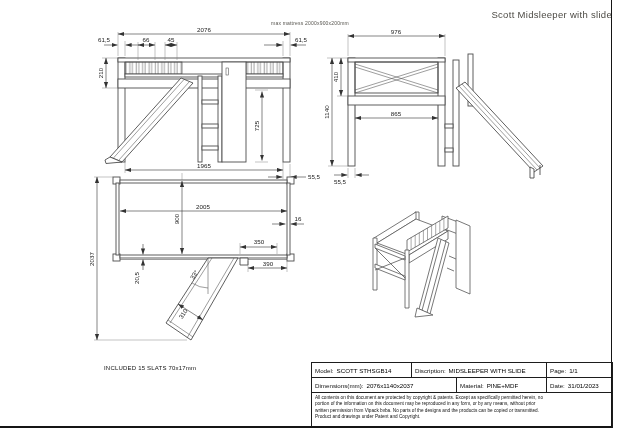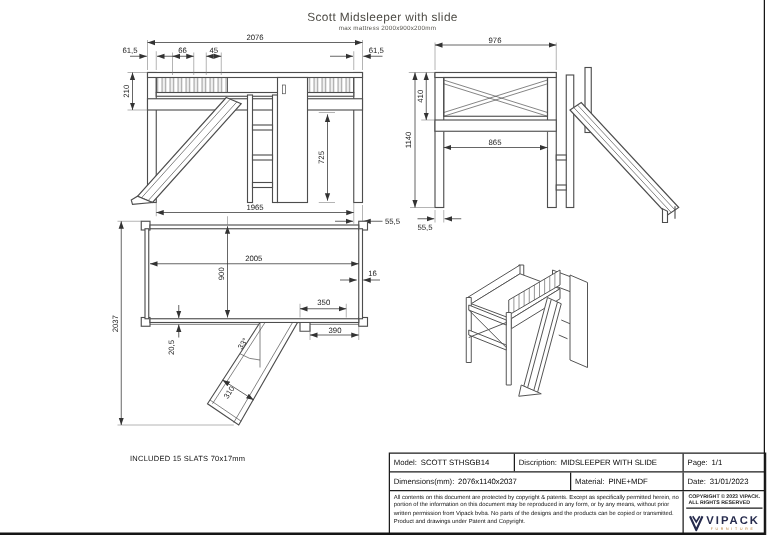--- a/index.html
+++ b/index.html
@@ -1,20 +1,20 @@
 <!DOCTYPE html>
 <html><head>
 <meta charset="utf-8">
 <style>
   html,body{margin:0;padding:0;}
   body{width:620px;height:430px;position:relative;background:#fff;overflow:hidden;
        font-family:"Liberation Sans",sans-serif;}
   .page-border{position:absolute;left:0;top:0;width:611px;height:426px;
        border-right:1.6px solid #151515;border-bottom:2px solid #151515;pointer-events:none;}
-  .title{position:absolute;top:9px;left:0;width:612px;text-align:center;
+  .title{position:absolute;top:9px;left:0;width:612px;text-align:right;
        font-size:9.5px;color:#4d4b45;letter-spacing:.3px;}
   .subtitle{position:absolute;top:20px;left:0;width:620px;text-align:center;
        font-size:5px;color:#55534d;letter-spacing:.2px;}
   .slats-note{position:absolute;left:104px;top:365px;font-size:6px;color:#111;letter-spacing:.2px;}
   svg.view{position:absolute;overflow:visible;}
   .o{stroke:#4d4d4d;stroke-width:.9;fill:none;}
   .ow{stroke:#4d4d4d;stroke-width:.9;fill:#fff;}
   .t{stroke:#4d4d4d;stroke-width:.55;fill:none;}
   .xl{stroke:#7a7a7a;stroke-width:.45;}
   .dl{stroke:#333;stroke-width:.6;marker-start:url(#ar);marker-end:url(#ar);}
@@ -280,32 +280,16 @@
       <span class="tb-label">Material:</span>
       <span class="tb-value">PINE+MDF</span>
     </div>
     <div class="tb-cell" style="flex:1;">
       <span class="tb-label">Date:</span>
       <span class="tb-value">31/01/2023</span>
     </div>
   </div>
   <div class="tb-row" style="top:30px;height:34.5px;">
     <div class="tb-cell legal" style="width:235px;">All contents on this document are protected by copyright &amp; patents. Except as specifically permitted herein, no portion of the information on this document may be reproduced in any form, or by any means, without prior written permission from Vipack bvba. No parts of the designs and the products can be copied or transmitted. Product and drawings under Patent and Copyright.</div>
-    <div class="tb-cell cr-cell" style="flex:1;">
-      <div class="cr-text">
-        <div>COPYRIGHT © 2023 VIPACK.</div>
-        <div>ALL RIGHTS RESERVED</div>
-      </div>
-      <div class="brand">
-        <svg width="12" height="13" viewBox="0 0 12 13">
-          <path d="M1,1 L6,12 L11,1" fill="none" stroke="#262b4d" stroke-width="1.7"></path>
-          <path d="M3.2,1 L6,5.6 L8.8,1" fill="none" stroke="#262b4d" stroke-width="1.3"></path>
-        </svg>
-        <div class="brand-col">
-          <span class="brand-name">VIPACK</span>
-          <span class="brand-sub">FURNITURE</span>
-        </div>
-      </div>
-    </div>
   </div>
 </div>
 
 <div class="page-border"></div>
 
 </body></html>

